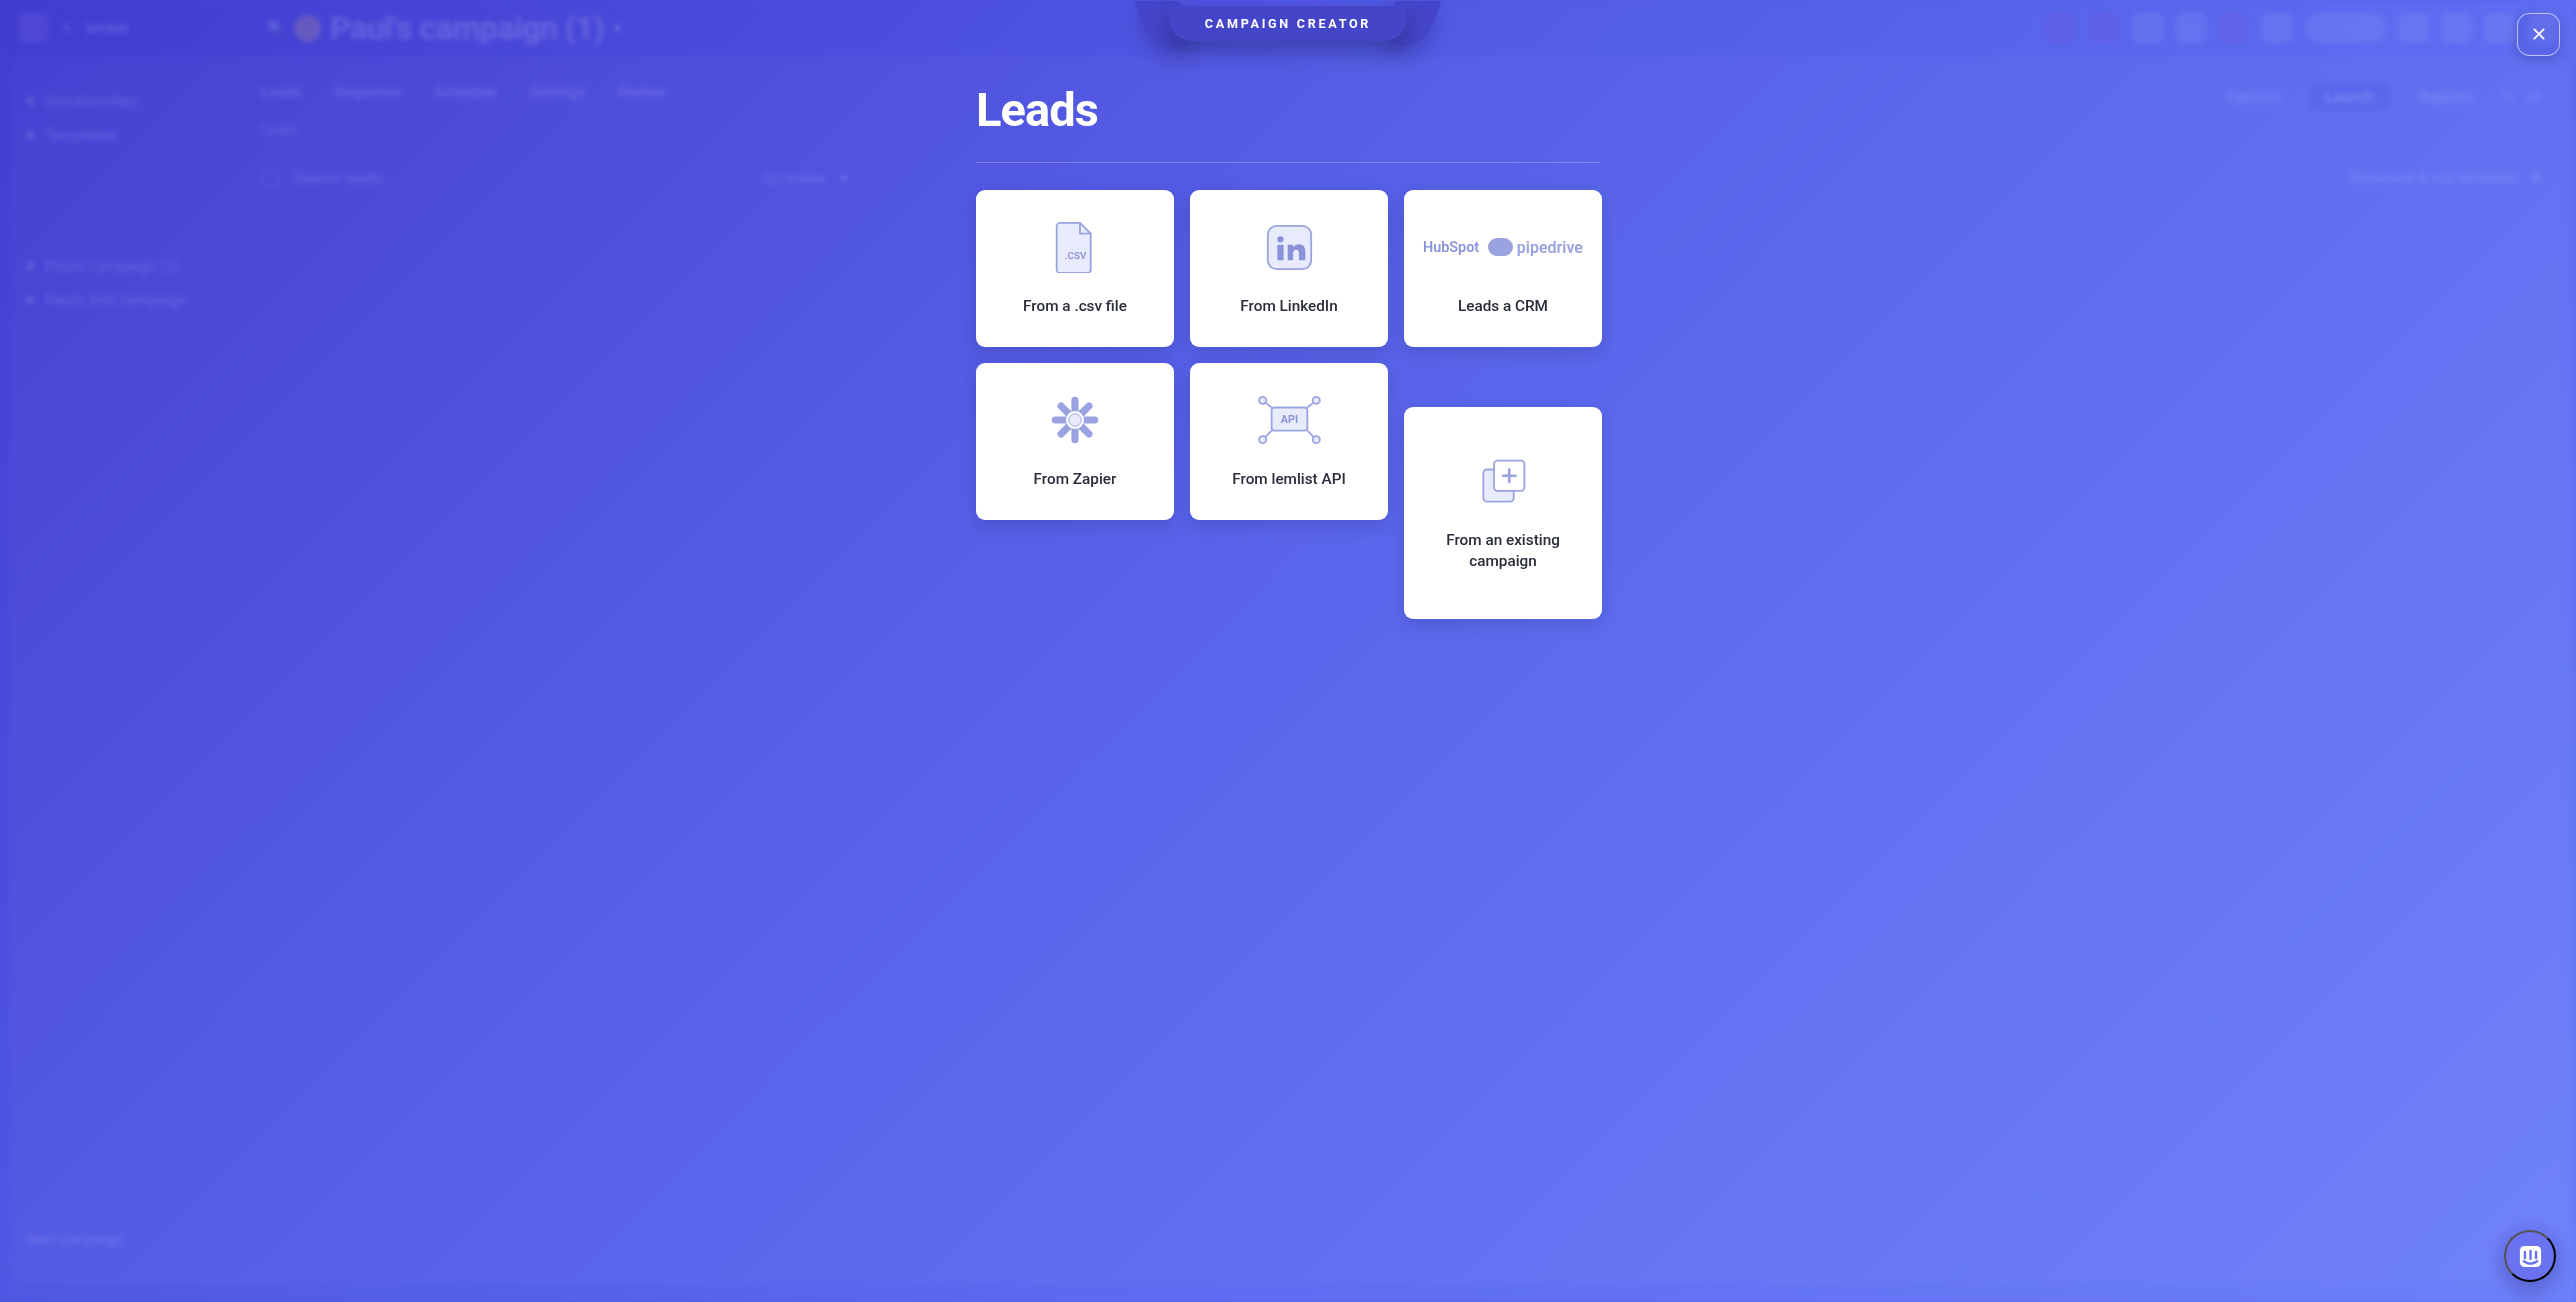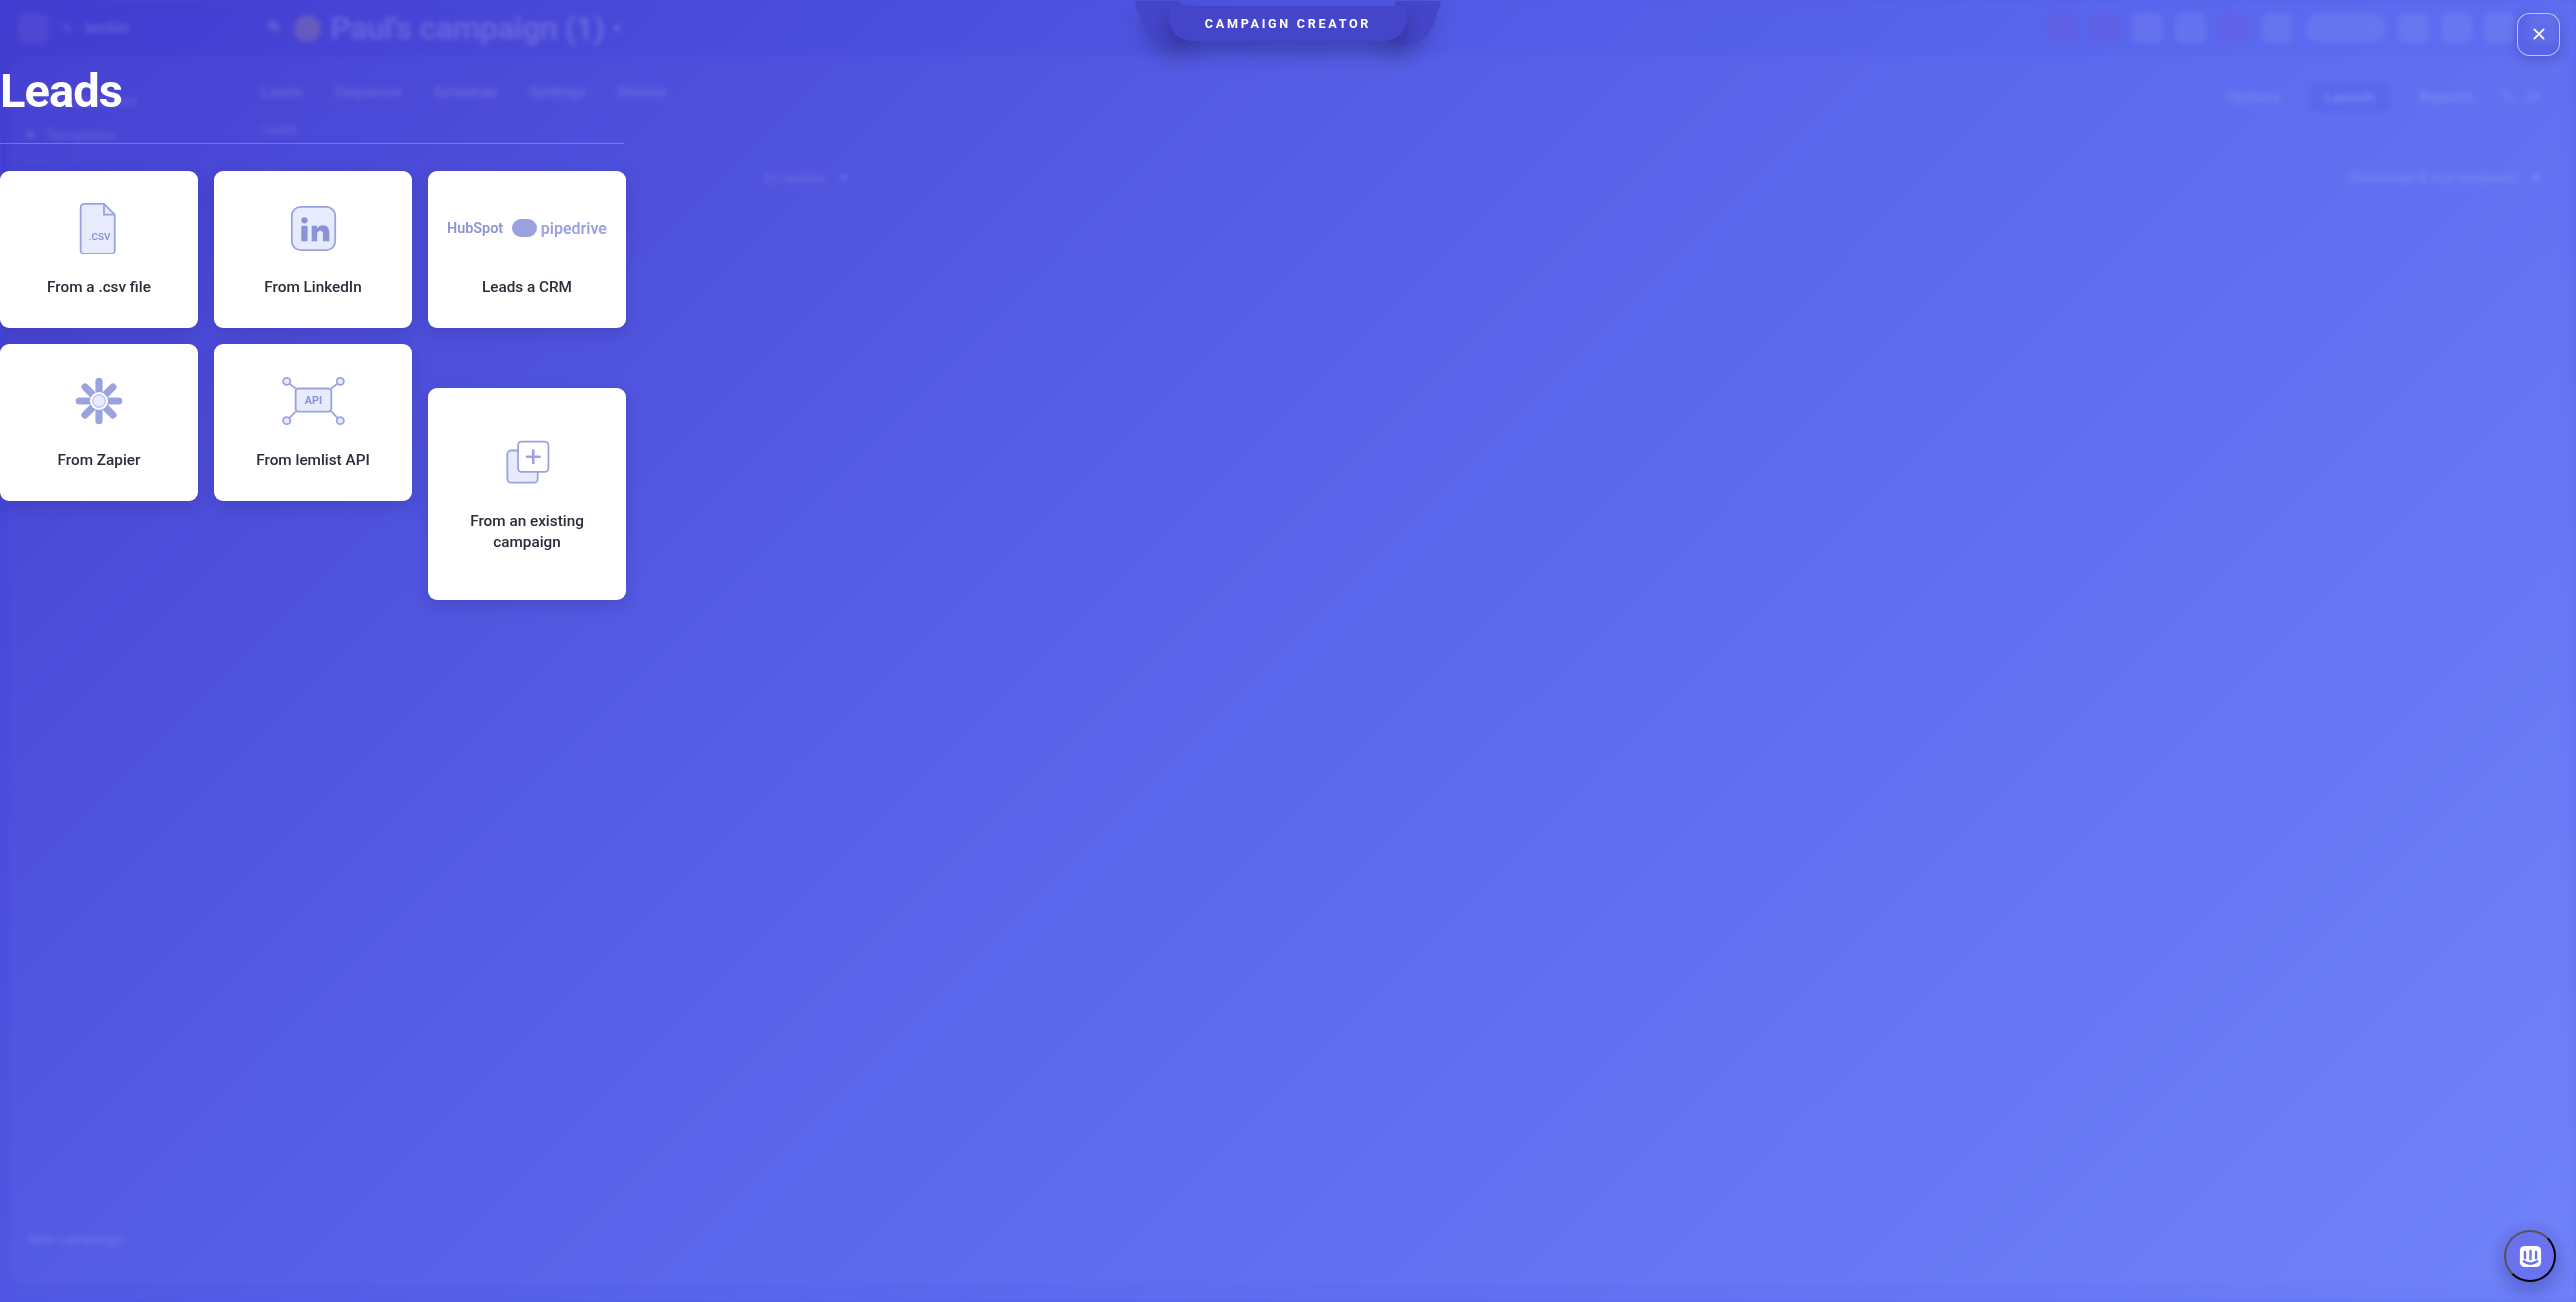--- a/index.html
+++ b/index.html
@@ -158,22 +158,23 @@
     z-index: 40;
     box-shadow: 0 3.6px 12.6px rgba(0,0,40,0.2);
   }
   .close-btn svg { width: 16px; height: 16px; }
 
   
   .modal {
     position: absolute;
     top: 0; left: 0; right: 0; bottom: 0;
     z-index: 20;
-    padding-top: 63px;
+    padding-top: 82px;
     display: flex;
+    justify-content: center;
     overflow-y: auto;
   }
   .modal-inner {
     width: 624px;
     color: #fff;
   }
   .modal-title {
     font-size: 47px;
     font-weight: 700;
     letter-spacing: -0.9px;

